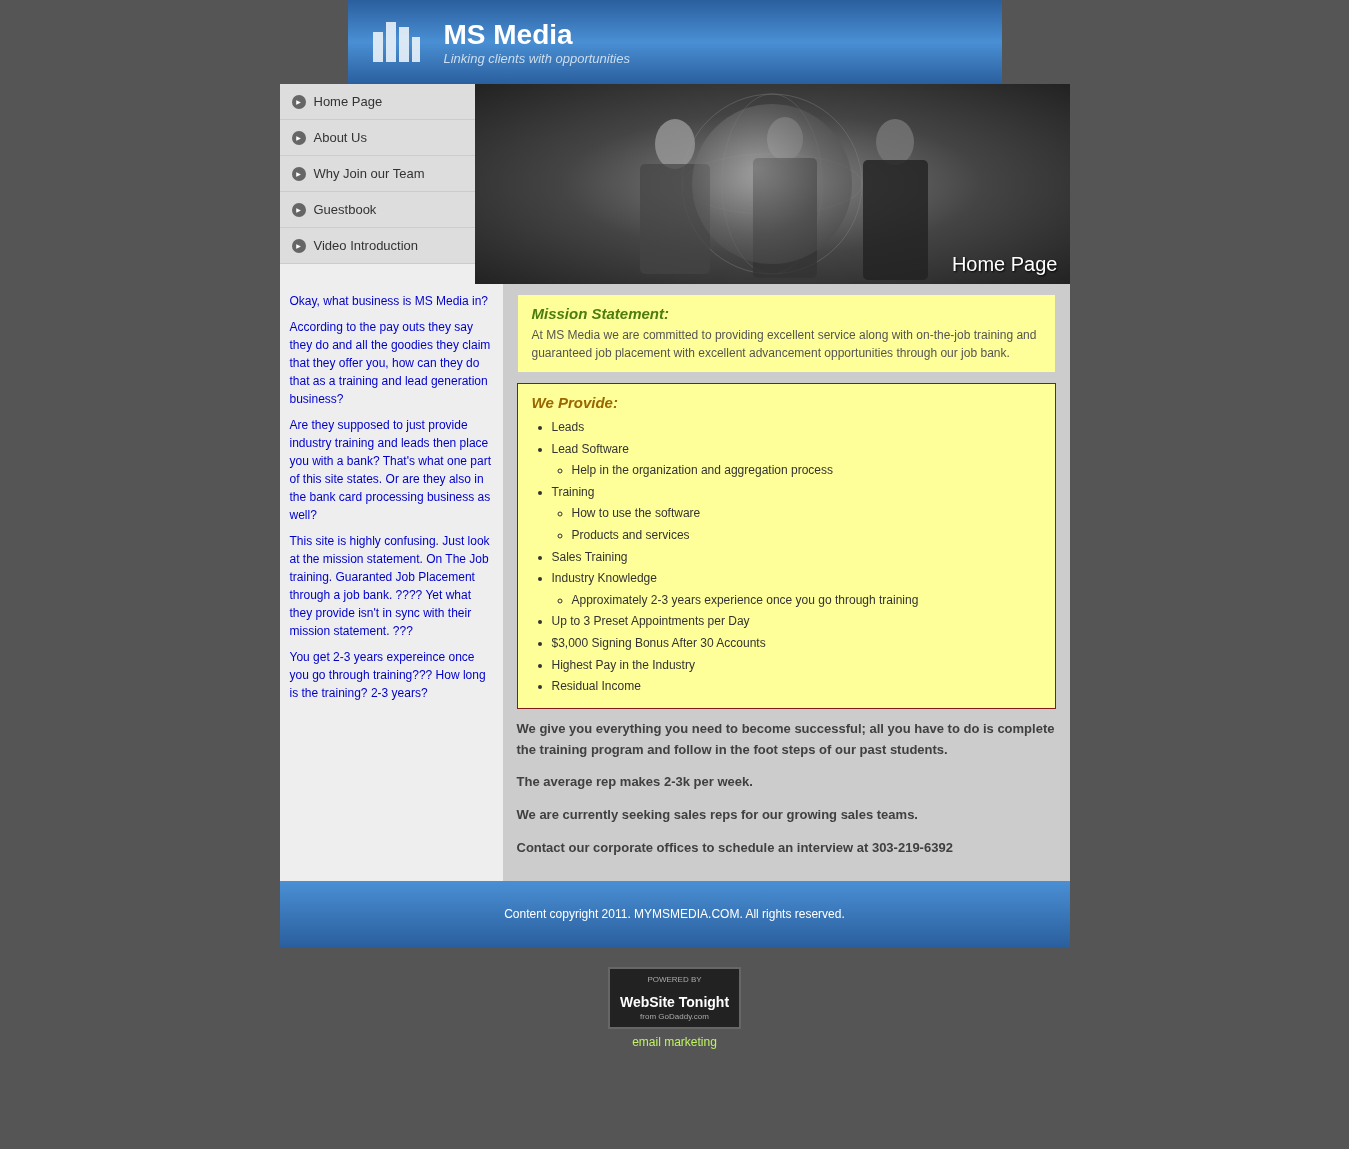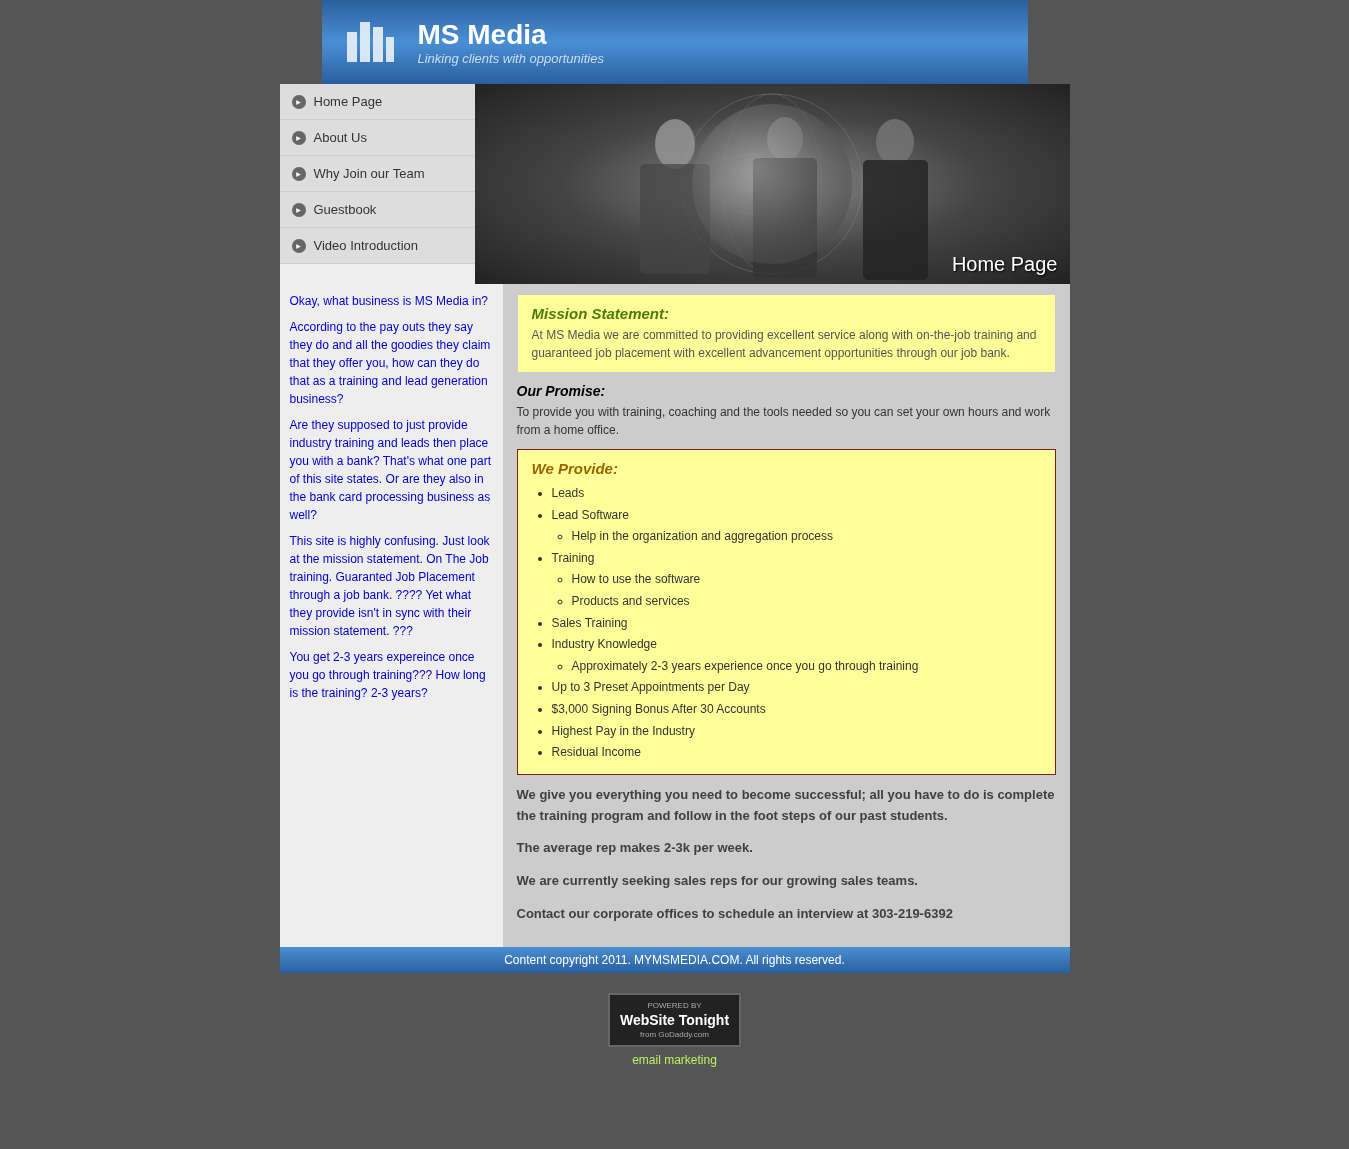--- a/index.html
+++ b/index.html
@@ -5,21 +5,21 @@
     * { margin: 0; padding: 0; box-sizing: border-box; }
     body {
       background-color: #555;
       font-family: Arial, sans-serif;
       font-size: 13px;
       min-width: 1349px;
     }
 
     
     #header {
-      width: 706px;
+      width: 654px;
       margin: 0 auto;
       background: linear-gradient(to bottom, #2a5f9e, #4a8fd4, #2a5f9e);
       padding: 12px 20px;
       display: flex;
       align-items: center;
       gap: 16px;
     }
     #logo-icon {
       width: 60px;
       height: 60px;
@@ -215,21 +215,21 @@
       margin-bottom: 12px;
       font-weight: bold;
     }
 
     
     #footer {
       width: 790px;
       margin: 0 auto;
       background: linear-gradient(to bottom, #4a8fd4, #2a5f9e);
       text-align: center;
-      padding: 6px;
+      padding: 26px;
       color: white;
       font-size: 12px;
     }
 
     
     #powered-by {
       width: 790px;
       margin: 0 auto;
       text-align: center;
       padding: 20px;
@@ -241,21 +241,21 @@
       border: 2px solid #666;
       padding: 6px 10px;
       color: white;
       font-size: 10px;
       text-align: center;
     }
     #powered-badge .powered-label {
       font-size: 8px;
       color: #aaa;
       display: block;
-      margin-bottom: 2px;
+      margin-bottom: 10px;
     }
     #powered-badge .site-name {
       font-size: 14px;
       font-weight: bold;
       color: white;
       display: block;
     }
     #powered-badge .powered-sub {
       font-size: 8px;
       color: #aaa;
@@ -344,24 +344,20 @@
       <p>You get 2-3 years expereince once you go through training???  How long is the training?  2-3 years?</p>
     </div>
 
     <div id="main-content">
 
       <div class="yellow-box">
         <h3>Mission Statement:</h3>
         <p>At MS Media we are committed to providing excellent service along with on-the-job training and guaranteed job placement with excellent advancement opportunities through our job bank.</p>
       </div>
 
-      <div class="promise-section">
-        <h3>Our Promise:</h3>
-        <p>To provide you with training, coaching and the tools needed so you can set your own hours and work from a home office.</p>
-      </div>
 
       <div class="provide-box">
         <h3>We Provide:</h3>
         <ul>
           <li>
             <span>Leads</span>
           </li>
           <li>
             <span>Lead Software</span>
             <ul>

